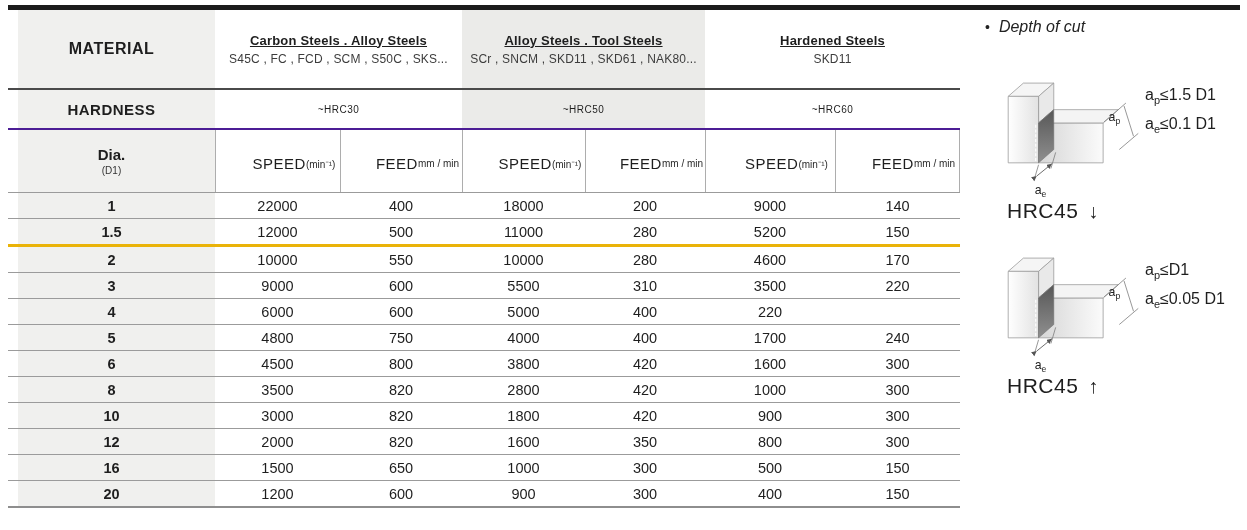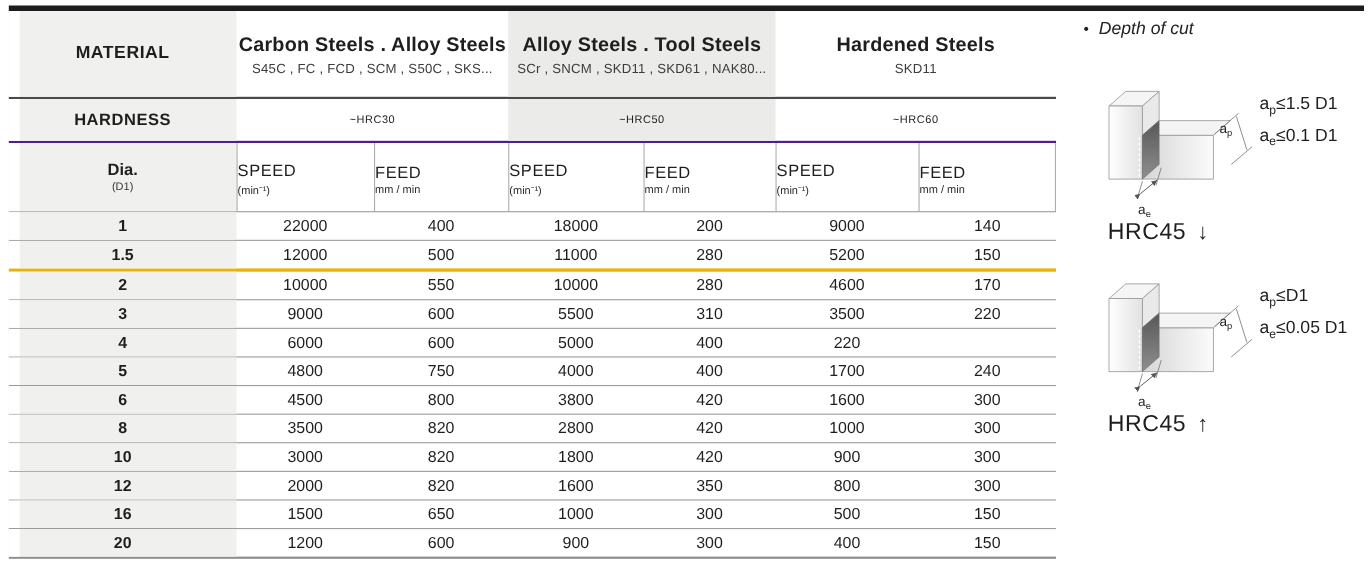--- a/index.html
+++ b/index.html
@@ -7,29 +7,29 @@
   .stage{position:absolute;inset:0;}
   .top-bar{position:absolute;left:8px;top:5px;width:1232px;height:5px;background:var(--top-bar,#1c1c1c);}
   .table{position:absolute;left:8px;top:10px;width:952px;}
   .grid{display:grid;grid-template-columns:207px 125px 122px 123px 120px 130px 125px;}
   .cell{min-width:0;}
   .left-cell{grid-column:1;background:var(--table-shade,#f0f0ee);box-shadow:inset 10px 0 0 #ffffff;display:flex;flex-direction:column;align-items:center;justify-content:center;}
   .group-cell{grid-column:span 2;display:flex;flex-direction:column;align-items:center;justify-content:center;}
   .shaded{background:var(--group-shade,#ebebe9);}
   .mat-row{height:78px;border-bottom:2px solid #4a4a4a;}
   .mat-label{font-weight:bold;font-size:16px;letter-spacing:.5px;}
-  .g-title{font-weight:bold;font-size:18px;letter-spacing:.2px;}
+  .g-title{font-weight:bold;font-size:13px;letter-spacing:.2px;text-decoration:underline;}
   .g-sub{font-size:12px;color:#3c3c3c;margin-top:4px;letter-spacing:.2px;}
   .hard-row{height:38px;border-bottom:2px solid #4c1d95;}
   .hard-label{font-weight:bold;font-size:15px;letter-spacing:.5px;}
   .hardness-val{font-size:10px;letter-spacing:.5px;}
   .colhead-row{height:62px;border-bottom:1px solid #9b9b9b;}
   .dia-t{font-weight:bold;font-size:15px;}
   .dia-s{font-size:10px;margin-top:2px;color:#333;}
-  .colhead{display:flex;flex-direction:column;justify-content:center;border-left:1px solid #adadad;padding-top:4px;}
+  .colhead{display:flex;align-items:center;justify-content:center;border-left:1px solid #adadad;padding-top:4px;padding-left:32px;}
   .colhead.last{border-right:1px solid #adadad;}
   .ch-t{font-size:15px;letter-spacing:.5px;}
   .ch-u{font-size:10px;margin-top:1px;color:#2a2a2a;}
   .trow{height:25px;border-bottom:1px solid #9b9b9b;}
   .trow .cell{display:flex;align-items:center;justify-content:center;font-size:14.5px;}
   .trow .dia-cell{font-weight:bold;}
   .trow.thick-sep{border-bottom:3px solid #eab308;}
   .trow.last{border-bottom:2px solid #8e8e8e;}
   .side{position:absolute;left:985px;top:18px;width:262px;}
   .bullet-line{display:flex;align-items:baseline;font-style:italic;font-size:16px;color:#222;}

